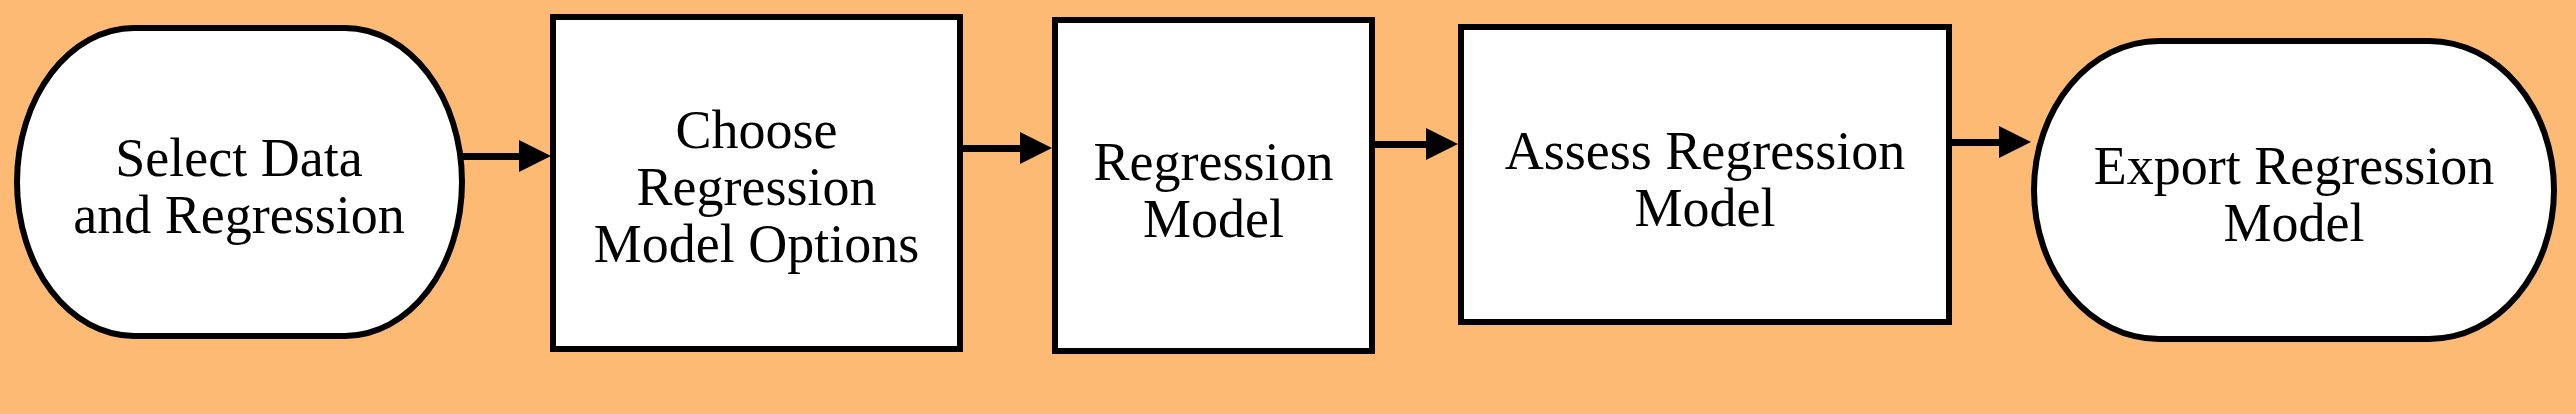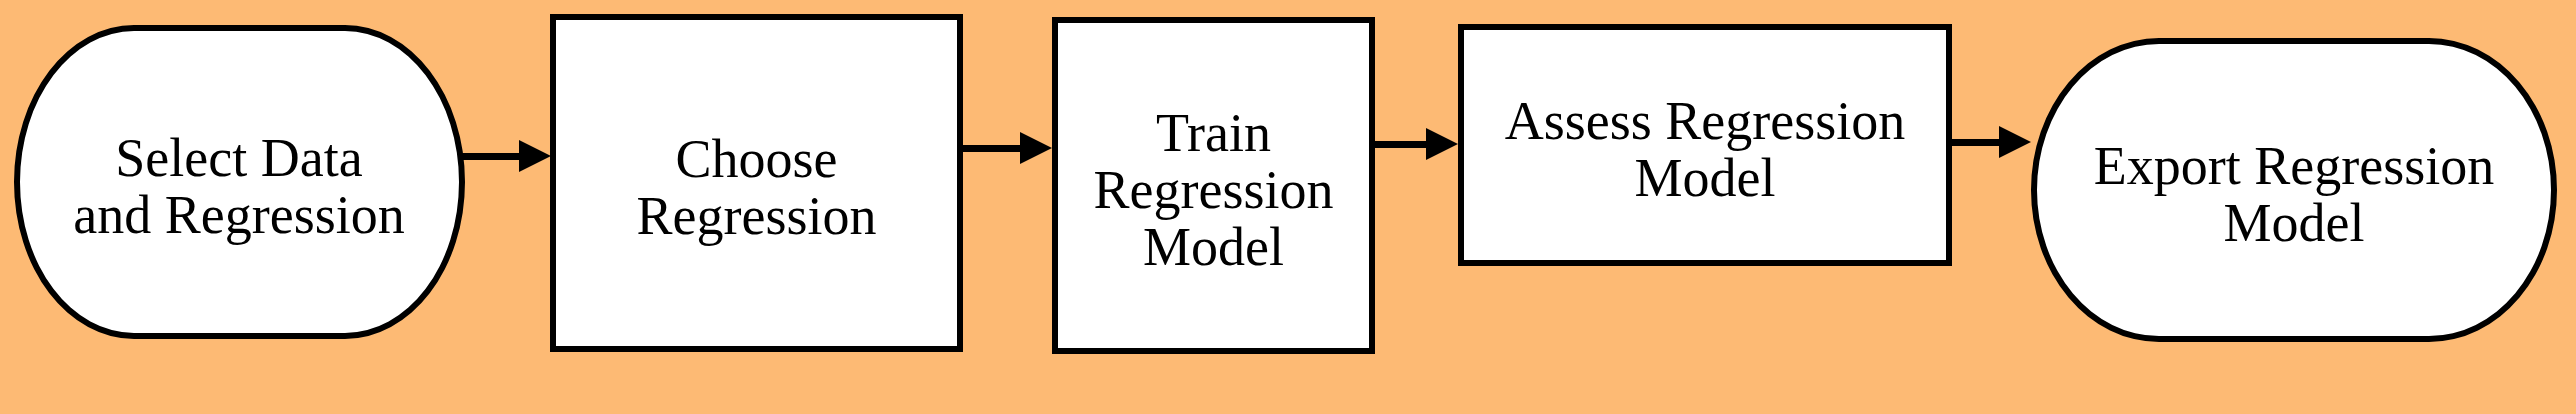--- a/index.html
+++ b/index.html
@@ -32,21 +32,21 @@
   .node .line {
     display: block;
     white-space: nowrap;
     transform: translateY(4.5px);
   }
   
   .terminator { border-width: 6px; }
   .n1 { left: 13.5px;   top: 25px; width: 451px; height: 314px; border-radius: 120px / 157px; }
   .n2 { left: 550px;  top: 13.5px; width: 413px; height: 338px; }
   .n3 { left: 1052px; top: 17.3px; width: 323px; height: 337px; }
-  .n4 { left: 1458px; top: 24px; width: 494px; height: 242px; }
+  .n4 { left: 1458px; top: 24px; width: 494px; height: 301px; }
   .n5 { left: 2031px; top: 25px; width: 526px; height: 304px; border-radius: 128px / 152px; margin-top: 13px; }
 
   .arrow {
     position: absolute;
     height: 33px;
   }
   .a1 { left: 462px;  top: 140px; width: 89px; }
   .a2 { left: 961px; top: 132px; width: 91px; }
   .a3 { left: 1373px; top: 128px; width: 85px; }
   .a4 { left: 1950px; top: 126px; width: 81px; }
@@ -80,29 +80,29 @@
   </div>
 
   <div class="arrow a1">
     <div class="shaft"></div>
     <div class="head"></div>
   </div>
 
   <div class="node n2">
     <span class="line">Choose</span>
     <span class="line">Regression</span>
+    <span class="line">Model Options</span>
   </div>
 
   <div class="arrow a2">
     <div class="shaft"></div>
     <div class="head"></div>
   </div>
 
   <div class="node n3">
-    <span class="line">Train</span>
     <span class="line">Regression</span>
     <span class="line">Model</span>
   </div>
 
   <div class="arrow a3">
     <div class="shaft"></div>
     <div class="head"></div>
   </div>
 
   <div class="node n4">

